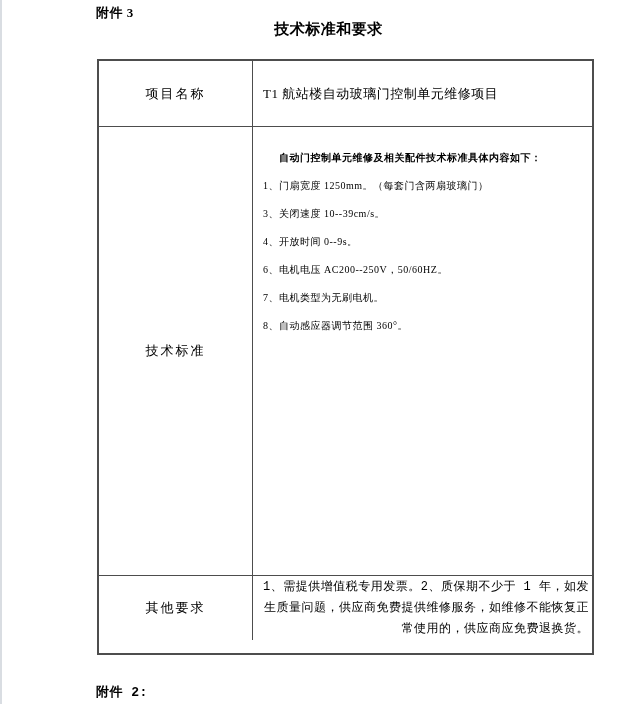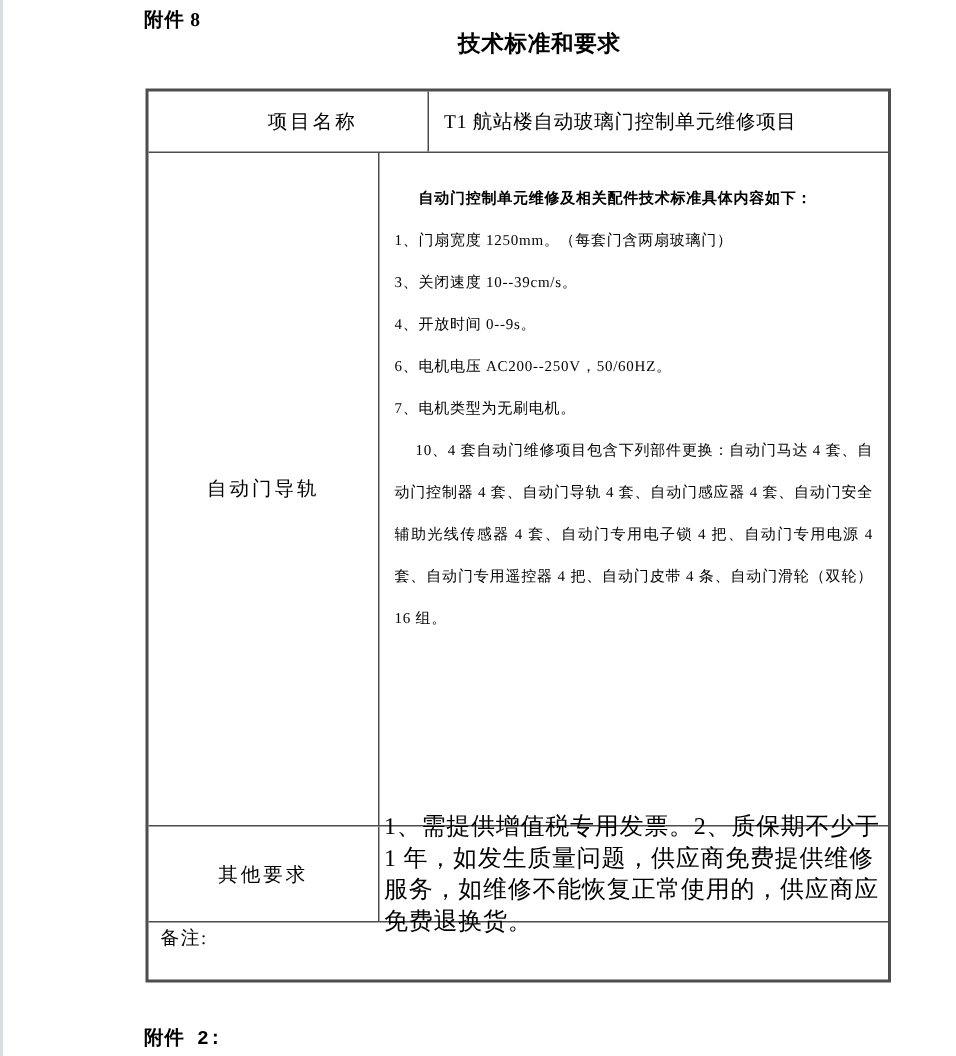--- a/index.html
+++ b/index.html
@@ -13,30 +13,30 @@
     position: absolute; left: 0; top: 0; width: 2px; height: 704px;
     background: #d9dde2;
   }
   .attachment-label {
     position: absolute; left: 96px;
     font-size: 13px; font-weight: bold; letter-spacing: 0.5px;
   }
   .attachment-1 { top: 4px; }
   .attachment-2 { top: 683px; font-family: Liberation Mono, monospace; }
   .doc-title {
-    position: absolute; left: 111px; top: 20px; width: 497px;
+    position: absolute; left: 80px; top: 20px; width: 497px;
     text-align: center; font-size: 15px; font-weight: bold; letter-spacing: 0.5px;
   }
   .spec-table {
     position: absolute; left: 97px; top: 59px; width: 497px; height: 596px;
     border: 2px solid #4d4d4d; background: #ffffff;
   }
   .trow { display: flex; border-bottom: 1px solid #4d4d4d; }
   .trow:last-child { border-bottom: none; }
-  .row-1 { height: 41px; padding-left: 33px; }
+  .row-1 { height: 66px; }
   .row-2 { height: 449px; }
   .row-3 { height: 64px; }
   .row-4 { height: 21px; }
   .cell-label {
     width: 154px; flex: 0 0 154px;
     border-right: 1px solid #4d4d4d;
     display: flex; align-items: center; justify-content: center;
     font-size: 13px; letter-spacing: 2px;
   }
   .cell-value { flex: 1; min-width: 0; }
@@ -50,61 +50,58 @@
   .tech-heading {
     font-weight: bold; padding-left: 16px; line-height: 28px; white-space: nowrap;
   }
   .tech-item { line-height: 28px; white-space: nowrap; }
   .tech-para {
     line-height: 28px; text-indent: 14px; text-align: justify;
     margin-right: 2px;
   }
   .other-req-value {
     display: flex; flex-direction: column; justify-content: center;
-    text-align: left; font-size: 16px; line-height: 21px;
-    padding: 0 3px; letter-spacing: 0.5px;
+    text-align: right; font-size: 12px; line-height: 21px;
+    padding: 0 3px; letter-spacing: 0.5px; font-family: Liberation Mono, monospace;
   }
   .remarks-cell {
     display: flex; align-items: center; padding-left: 8px;
     font-size: 12.5px; letter-spacing: 1px;
   }
 </style>
 </head>
 <body>
 
 <div class="left-edge"></div>
 
-<div class="attachment-label attachment-1">附件 8</div>
+<div class="attachment-label attachment-1">附件 3</div>
 
 <div class="doc-title">技术标准和要求</div>
 
 <div class="spec-table">
 
   <div class="trow row-1">
     <div class="cell-label">项目名称</div>
     <div class="cell-value project-value">T1 航站楼自动玻璃门控制单元维修项目</div>
   </div>
 
   <div class="trow row-2">
-    <div class="cell-label">自动门导轨</div>
+    <div class="cell-label">技术标准</div>
     <div class="cell-value tech-content">
       <div class="tech-heading">自动门控制单元维修及相关配件技术标准具体内容如下：</div>
       <div class="tech-item">1、门扇宽度 1250mm。（每套门含两扇玻璃门）</div>
       <div class="tech-item">3、关闭速度 10--39cm/s。</div>
       <div class="tech-item">4、开放时间 0--9s。</div>
       <div class="tech-item">6、电机电压 AC200--250V，50/60HZ。</div>
       <div class="tech-item">7、电机类型为无刷电机。</div>
-      <div class="tech-para">10、4 套自动门维修项目包含下列部件更换：自动门马达 4 套、自动门控制器 4 套、自动门导轨 4 套、自动门感应器 4 套、自动门安全辅助光线传感器 4 套、自动门专用电子锁 4 把、自动门专用电源 4 套、自动门专用遥控器 4 把、自动门皮带 4 条、自动门滑轮（双轮）16 组。</div>
+      <div class="tech-item">8、自动感应器调节范围 360°。</div>
     </div>
   </div>
 
   <div class="trow row-3">
     <div class="cell-label">其他要求</div>
     <div class="cell-value other-req-value">1、需提供增值税专用发票。2、质保期不少于 1 年，如发生质量问题，供应商免费提供维修服务，如维修不能恢复正常使用的，供应商应免费退换货。</div>
   </div>
 
-  <div class="trow row-4">
-    <div class="cell-value remarks-cell">备注:</div>
-  </div>
 
 </div>
 
 <div class="attachment-label attachment-2">附件 2:</div>
 
 </body></html>

